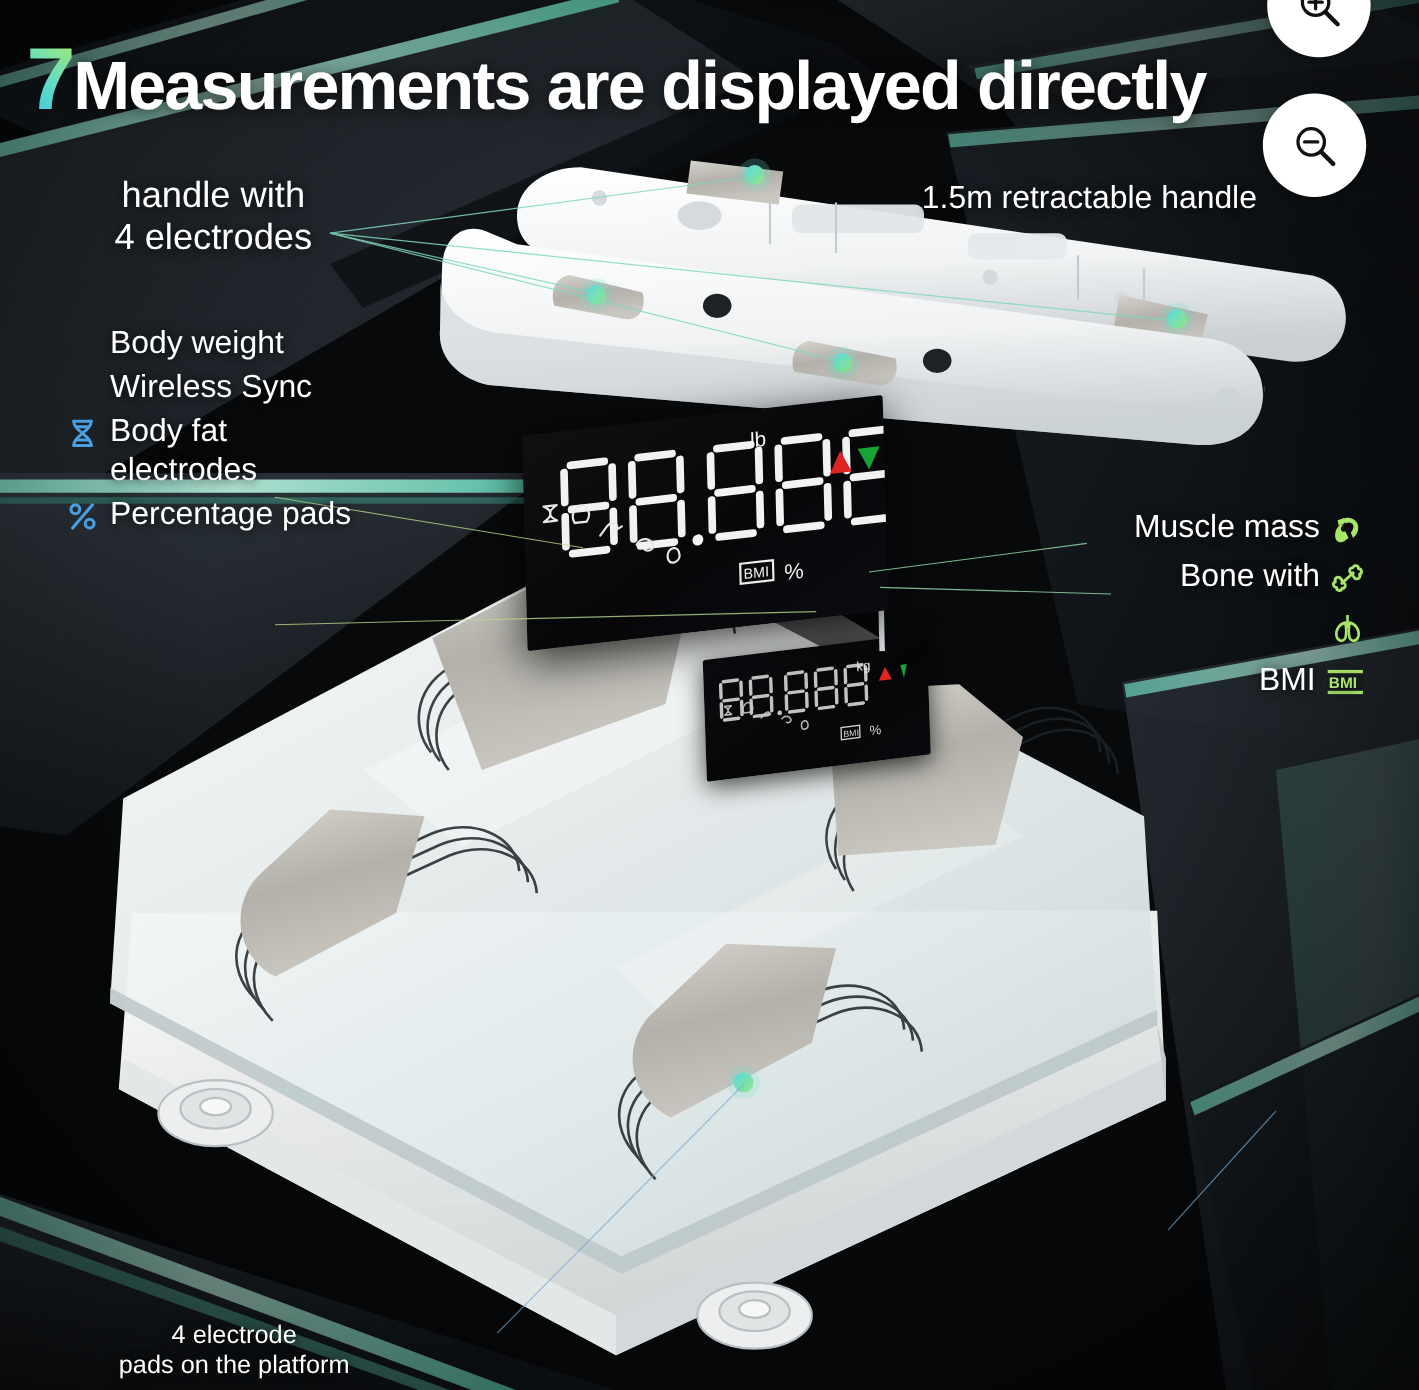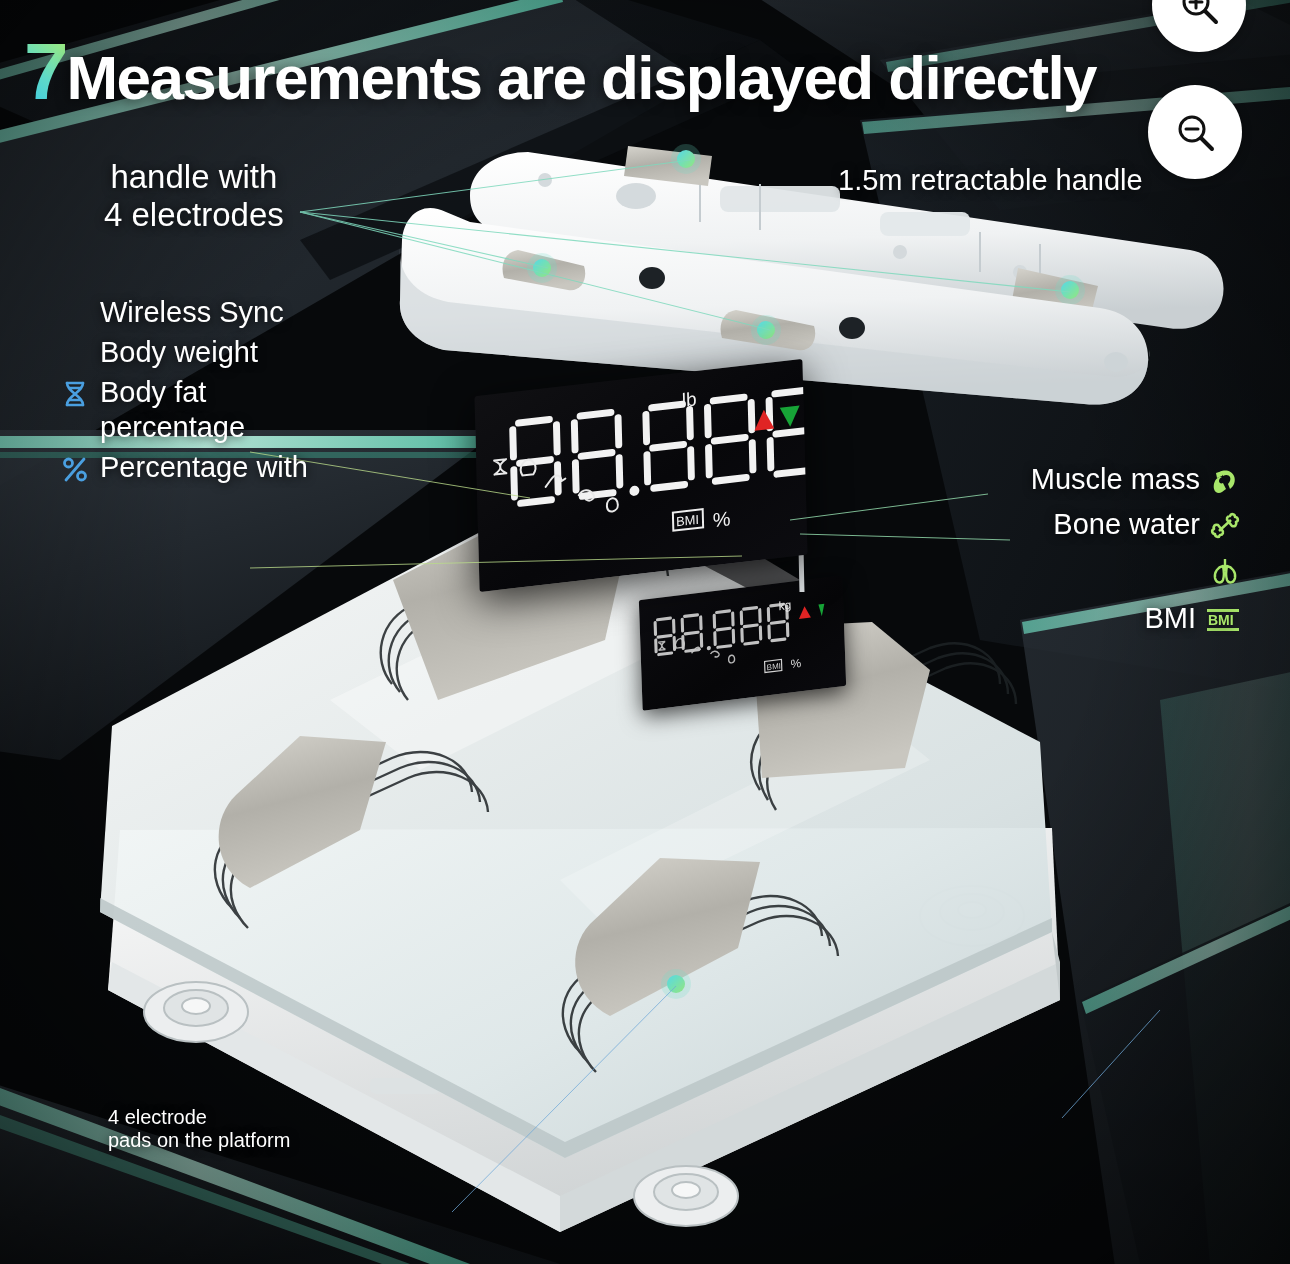--- a/index.html
+++ b/index.html
@@ -37,21 +37,21 @@
   }
 
   
   .callout {
     position:absolute; color:#fff; z-index:35;
     text-shadow:0 1px 10px rgba(0,0,0,.85);
     line-height:1.16; white-space:pre-line;
   }
   #co-handle { left:104px; top:158px; font-size:33px; text-align:center; }
   #co-retract { left:838px; top:164px; font-size:29px; white-space:nowrap; }
-  #co-pads { left:108px; top:1106px; font-size:20px; text-align:left; }
+  #co-pads { left:108px; top:1200px; font-size:23px; text-align:center; }
 
   
   #list-left { position:absolute; left:60px; top:295px; z-index:35; }
   .lrow {
     display:flex; align-items:flex-start; gap:10px;
     margin-bottom:6px; color:#fff; font-size:29px; line-height:1.18;
     text-shadow:0 1px 10px rgba(0,0,0,.85);
   }
   .lrow.noicon { padding-left:0; }
   .lrow .lbl { white-space:pre-line; }
@@ -496,67 +496,67 @@
 
 <div class="callout" id="co-handle">handle with
 4 electrodes</div>
 <div class="callout" id="co-retract">1.5m retractable handle</div>
 <div class="callout" id="co-pads">4 electrode
 pads on the platform</div>
 
 <div id="list-left">
 
   <div class="lrow noicon" style="padding-left:40px;">
+    <span class="lbl">Body weight</span>
+  </div>
+
+  <div class="lrow noicon" style="padding-left:40px;">
     <span class="lbl">Wireless Sync</span>
-  </div>
-
-  <div class="lrow noicon" style="padding-left:40px;">
-    <span class="lbl">Body weight</span>
   </div>
 
   <div class="lrow">
     <svg class="ico" viewBox="0 0 30 32">
       <g stroke="#4a9fe0" stroke-width="2.6" fill="none" stroke-linecap="round">
         <path d="M7,5 L23,5 M7,27 L23,27 M9,10 L21,10 M9,22 L21,22"></path>
         <path d="M7,5 C7,14 23,18 23,27"></path>
         <path d="M23,5 C23,14 7,18 7,27"></path>
       </g>
     </svg>
     <span class="lbl">Body fat
-percentage</span>
+electrodes</span>
   </div>
 
 
   <div class="lrow">
     <svg class="ico" viewBox="0 0 30 32">
       <g stroke="#4a9fe0" stroke-width="2.8" fill="none" stroke-linecap="round">
         <line x1="24" y1="6" x2="6" y2="27"></line>
         <circle cx="8.5" cy="10" r="4"></circle>
         <circle cx="21.5" cy="23" r="4"></circle>
       </g>
     </svg>
-    <span class="lbl">Percentage with</span>
+    <span class="lbl">Percentage pads</span>
   </div>
 </div>
 
 <div id="list-right">
 
   <div class="rrow">
     <span class="lbl">Muscle mass</span>
     <svg class="ico" viewBox="0 0 30 32">
       <g fill="#a8e66a">
         <path d="M10,7 C15,4 22,6 24,11 c2,5 0,10 -4,13 l-2,-5 c2,-2 3,-5 2,-7 c-1,-2 -4,-3 -7,-1 Z"></path>
         <path d="M9,12 C5,14 3,19 4,24 c1,4 5,5 8,3 l4,-3 l-3,-6 c-2,1 -4,0 -4,-2 c0,-2 1,-3 3,-4 Z"></path>
         <path d="M6,8 L12,6 L12,11 L7,13 Z"></path>
       </g>
     </svg>
   </div>
 
   <div class="rrow">
-    <span class="lbl">Bone water</span>
+    <span class="lbl">Bone with</span>
     <svg class="ico" viewBox="0 0 30 32">
       <g fill="none" stroke="#a8e66a" stroke-width="2.6" stroke-linejoin="round">
         <path d="M9,21 L21,10"></path>
         <path d="M8,15 c-3,-1 -5,1 -4,4 c-3,1 -2,5 1,5 c0,3 4,4 5,1 c3,0 4,-3 2,-5 Z"></path>
         <path d="M22,16 c3,1 5,-1 4,-4 c3,-1 2,-5 -1,-5 c0,-3 -4,-4 -5,-1 c-3,0 -4,3 -2,5 Z"></path>
       </g>
     </svg>
   </div>
 
   <div class="rrow" style="margin-bottom:14px;">

